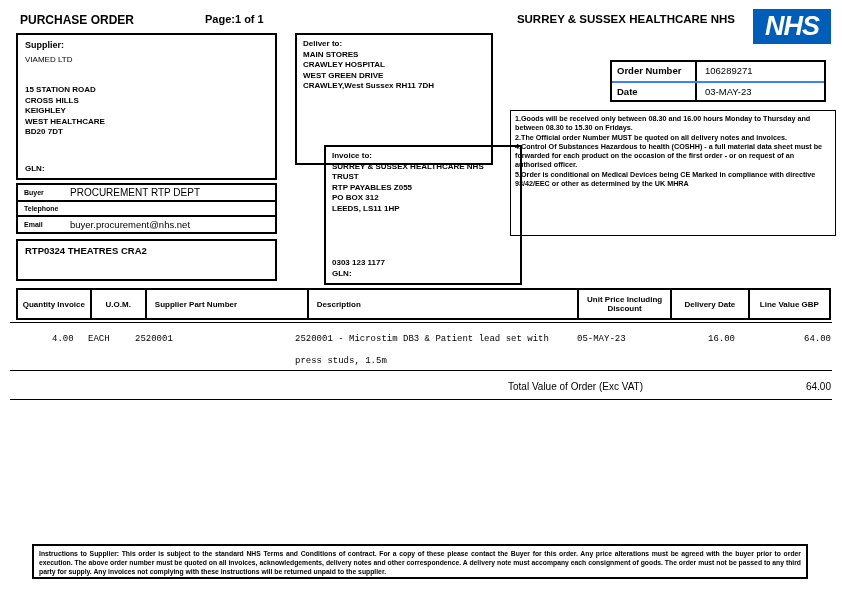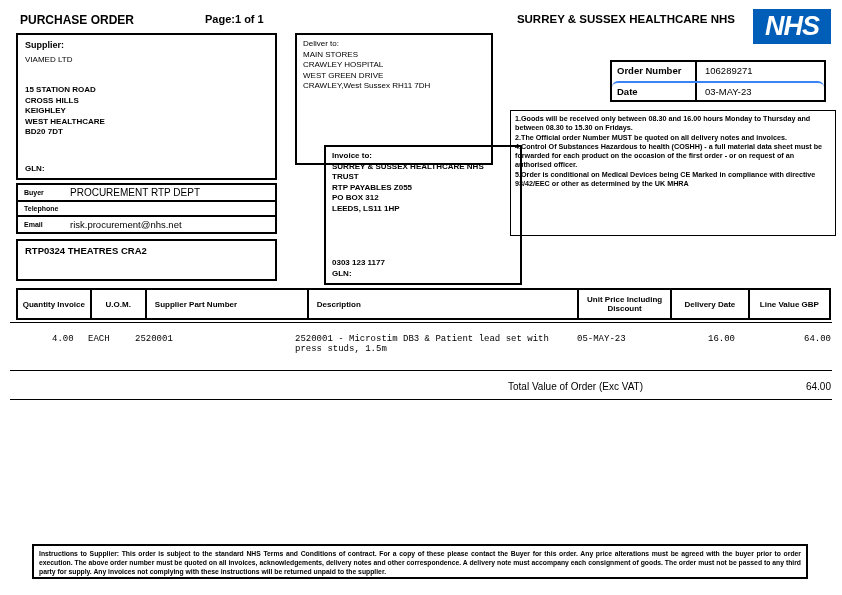--- a/index.html
+++ b/index.html
@@ -27,26 +27,26 @@
 
   .buyer-table { left:16px; top:183px; width:261px; }
   .buyer-row { display:flex; align-items:center; height:17px; padding:0 6px; border-bottom:2px solid #000; }
   .buyer-row:nth-child(2) { height:15px; }
   .buyer-row .rl { font-size:7px; font-weight:bold; width:46px; flex:none; }
   .buyer-row .rv { font-size:9.5px; }
   .buyer-row:first-child .rv { font-size:10px; }
 
   .ref-box { left:16px; top:239px; width:261px; height:42px; padding:4px 7px; font-size:9.5px; font-weight:bold; }
 
-  .deliver-box { left:295px; top:33px; width:198px; height:132px; padding:4px 6px; font-size:8px; line-height:10.5px; font-weight:normal; }
+  .deliver-box { left:295px; top:33px; width:198px; height:132px; padding:4px 6px; font-size:8px; line-height:10.5px; font-weight:bold; }
   .invoice-box { left:295px; top:145px; width:198px; height:140px; padding:4px 6px; font-size:8px; line-height:10.5px; font-weight:bold;margin-left:29px; }
   .invoice-bottom { position:absolute; left:6px; bottom:4px; font-size:8px; line-height:10.5px; font-weight:bold; }
 
   .order-table { left:610px; top:60px; width:216px; }
-  .order-row { display:flex; height:19px;border-radius:6px; }
+  .order-row { display:flex; height:19px; }
   .order-row + .order-row { border-top:2px solid #3b82f6; }
   .order-row .ol { width:85px; flex:none; border-right:2px solid #000; font-size:9.5px; font-weight:bold; padding:3px 0 0 5px; }
   .order-row .ov { font-size:9.5px; padding:3px 0 0 8px; }
 
   .cond-box { left:510px; top:110px; width:326px; height:126px; padding:3px 4px; font-size:7.2px; line-height:9.3px; font-weight:bold; }
 
   .items-header { left:16px; top:288px; width:815px; height:32px; display:flex; }
   .ih-cell { border:2px solid #000; height:32px; font-size:8px; font-weight:bold;
              display:flex; align-items:center; justify-content:center; text-align:center; line-height:9px; }
   .ih-cell + .ih-cell { margin-left:-2px; }
@@ -90,21 +90,21 @@
     <div class="buyer-row">
       <span class="rl">Buyer</span>
       <span class="rv">PROCUREMENT RTP DEPT</span>
     </div>
     <div class="buyer-row">
       <span class="rl">Telephone</span>
       <span class="rv"></span>
     </div>
     <div class="buyer-row">
       <span class="rl">Email</span>
-      <span class="rv">risk.procurement@nhs.net</span>
+      <span class="rv">buyer.procurement@nhs.net</span>
     </div>
   </div>
 
   <div class="abs b2 ref-box">
     <span>RTP0324 THEATRES CRA2</span>
   </div>
 
   <div class="abs b2 deliver-box">
     <div>Deliver to:</div>
     <div>MAIN STORES</div>
@@ -153,21 +153,21 @@
     <div class="ih-cell" style="width:82px;">Delivery Date</div>
     <div class="ih-cell" style="width:86px;">Line Value GBP</div>
   </div>
 
   <div class="rule" style="left:10px; top:322px; width:822px;"></div>
 
   <div class="abs mono row-text" style="left:52px; top:334px;">4.00</div>
   <div class="abs mono row-text" style="left:88px; top:334px;">EACH</div>
   <div class="abs mono row-text" style="left:135px; top:334px;">2520001</div>
   <div class="abs mono row-text" style="left:295px; top:334px;">2520001 - Microstim DB3 &amp; Patient lead set with</div>
-  <div class="abs mono row-text" style="left:295px; top:344px;">press studs, 1.5m</div>
+  <div class="abs mono row-text" style="left:295px; top:356px;">press studs, 1.5m</div>
   <div class="abs mono row-text" style="left:577px; top:334px;">05-MAY-23</div>
   <div class="abs mono row-text num-right" style="left:650px; top:334px; width:85px;">16.00</div>
   <div class="abs mono row-text num-right" style="left:745px; top:334px; width:86px;">64.00</div>
 
   <div class="rule" style="left:10px; top:370px; width:822px;"></div>
 
   <div class="abs total-label">Total Value of Order (Exc VAT)</div>
   <div class="abs total-value">64.00</div>
 
   <div class="rule" style="left:10px; top:399px; width:822px;"></div>

